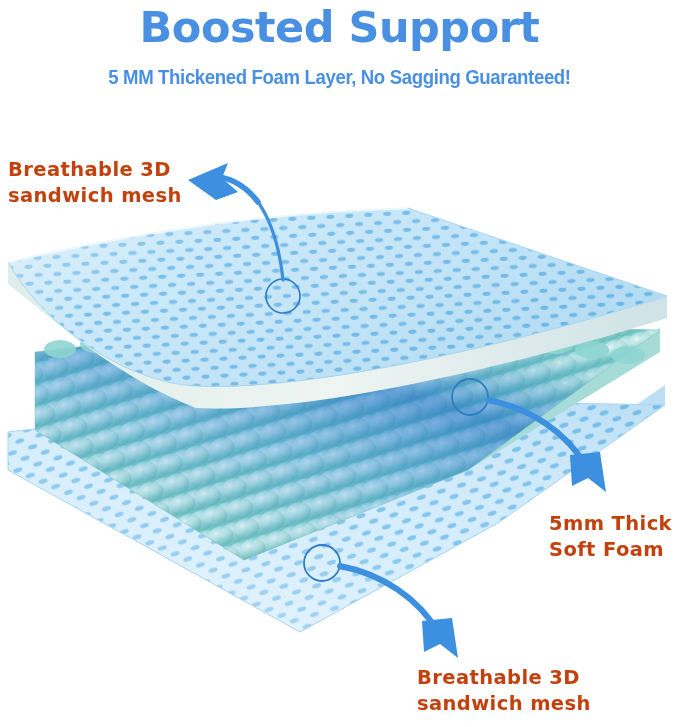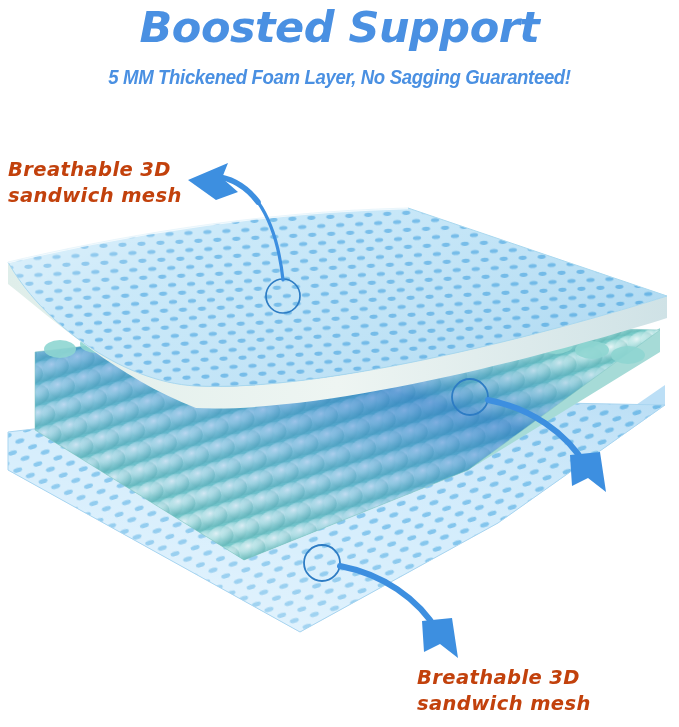--- a/index.html
+++ b/index.html
@@ -3,21 +3,21 @@
 <meta charset="utf-8">
 <style>
   html,body{margin:0;padding:0;}
   body{
     width:679px;height:727px;
     background:#ffffff;
     font-family:"DejaVu Sans", sans-serif;
     overflow:hidden;
     position:relative;
   }
-  #stage{position:absolute;inset:0;width:679px;height:696px;font-style:italic;}
+  #stage{position:absolute;inset:0;width:679px;height:696px;}
 
   
   .title{
     position:absolute;left:0;top:2px;width:679px;
     text-align:center;
     font-family:"DejaVu Sans", sans-serif;
     font-weight:bold;
     font-size:43px;
     letter-spacing:-0.5px;
     color:#4a90e2;
@@ -192,16 +192,17 @@
       <path d="M340,566 C382,574 418,598 438,632" fill="none" stroke="#3d8fe0" stroke-width="6" stroke-linecap="round"></path>
       <path d="M422,621 L452,618 L458,658 L440,644 L424,652 Z" fill="#3d8fe0"></path>
     </g>
   </svg>
 
   <div class="title">Boosted Support</div>
   <div class="subtitle">5 MM Thickened Foam Layer, No Sagging Guaranteed!</div>
 
   <div class="callout" id="label-top-mesh"><span>Breathable 3D</span><br><span>sandwich mesh</span></div>
 
+  <div class="callout" id="label-foam"><span>5mm Thick</span><br><span>Soft Foam</span></div>
 
   <div class="callout" id="label-bottom-mesh"><span>Breathable 3D</span><br><span>sandwich mesh</span></div>
 
 </div>
 
 </body></html>

